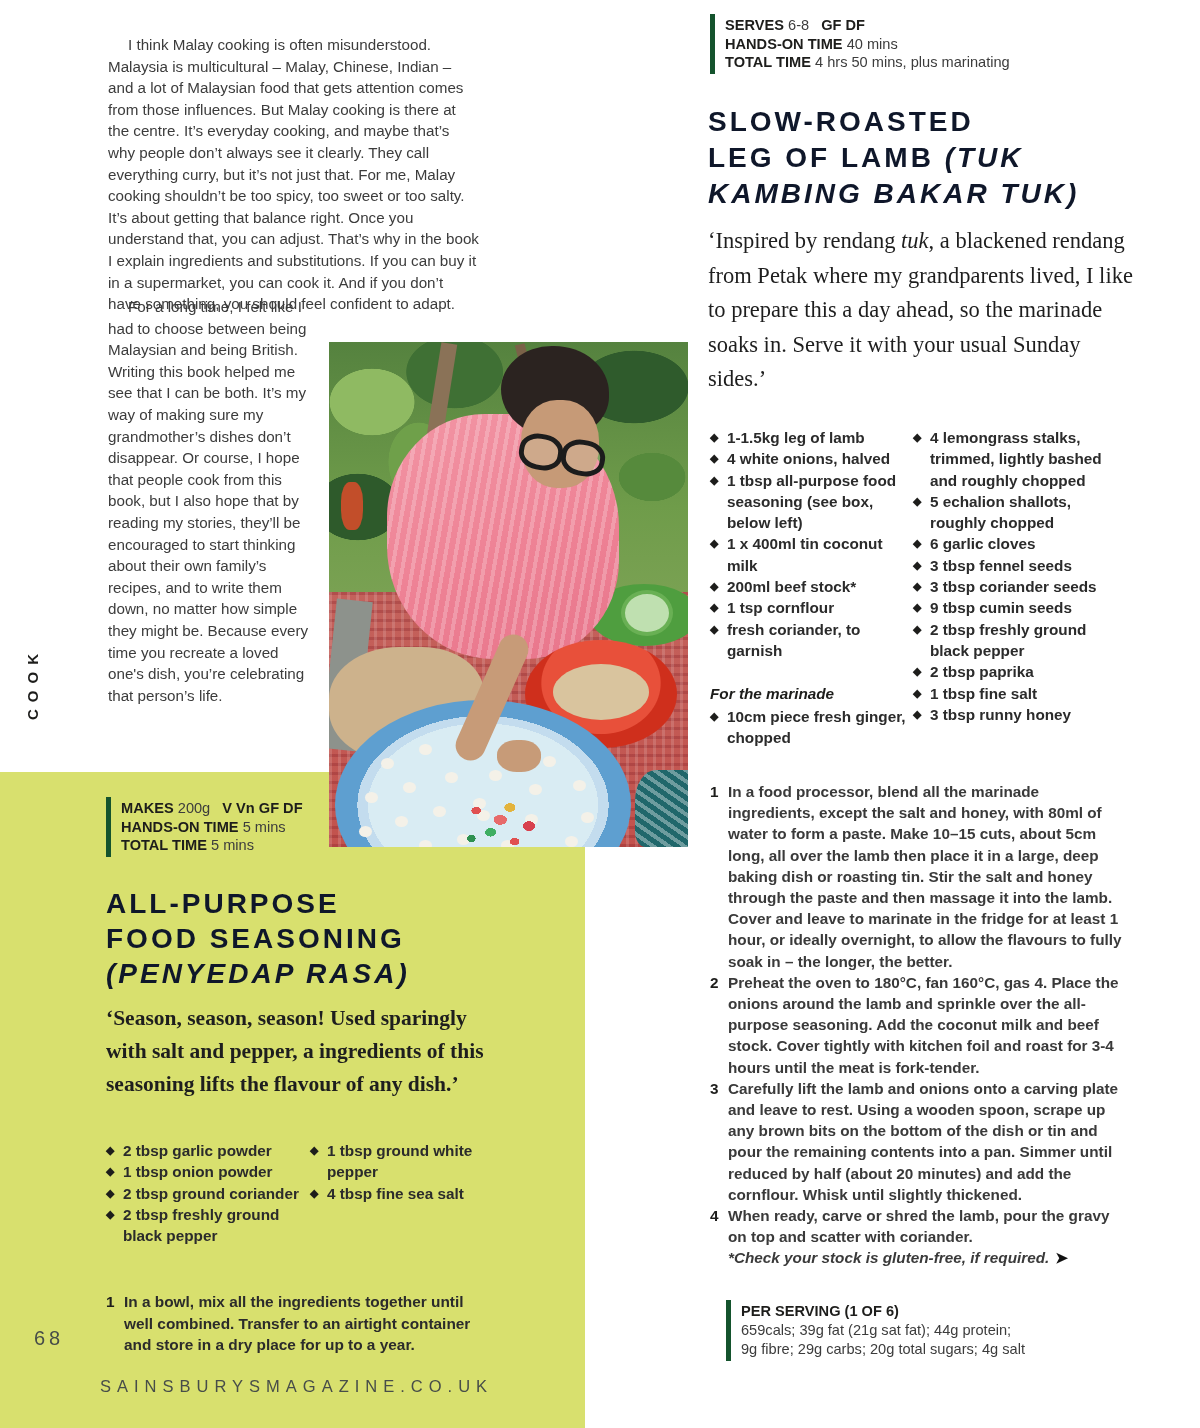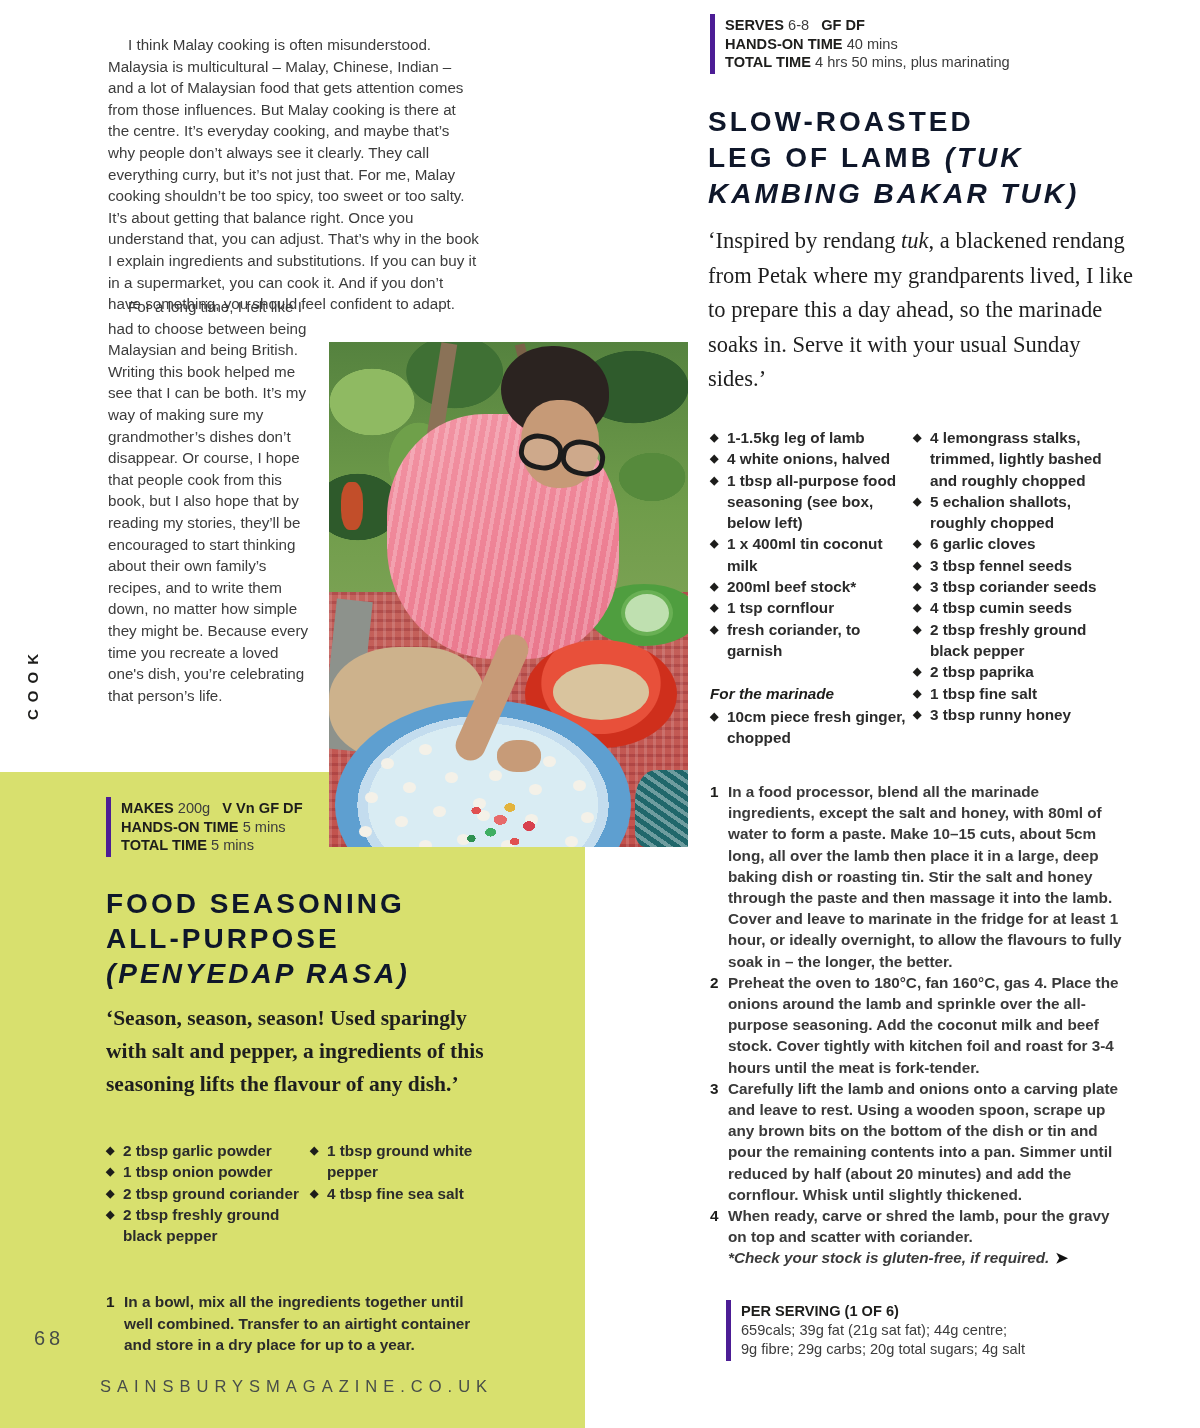--- a/index.html
+++ b/index.html
@@ -13,21 +13,21 @@
   
   .cook-label{left:24px;top:620px;height:100px;width:30px;writing-mode:vertical-rl;
       transform:rotate(180deg);font-weight:700;font-size:15px;letter-spacing:7px;color:#1d1d1b;}
 
   
   .para{font-size:15.2px;line-height:21.6px;color:#3c3c3c;text-indent:20px;}
   .para1{left:108px;top:6px;width:372px;margin-top:28px;}
   .para2{left:108px;top:296px;width:208px;}
 
   
-  .metabox{border-left:5px solid #4c1d95;padding:2px 0 2px 10px;font-size:14.6px;
+  .metabox{border-left:5px solid #14532d;padding:2px 0 2px 10px;font-size:14.6px;
       line-height:18.6px;color:#3c3c3c;}
   .metabox b{color:#1d1d1b;}
   .makes-box{left:106px;top:797px;}
   .serves-box{left:710px;top:14px;}
   .diet{margin-left:8px;}
 
   
   .rtitle{font-weight:700;font-size:28px;line-height:35px;letter-spacing:3px;color:#0f172a;}
   .seasoning-title{left:106px;top:886px;}
   .lamb-title{left:708px;top:104px;line-height:36px;}
@@ -166,22 +166,22 @@
     <div class="ph-shoe"></div>
   </div>
 
   <div class="abs metabox makes-box">
     <div><b>MAKES</b> <span>200g</span> <b class="diet">V Vn GF DF</b></div>
     <div><b>HANDS-ON TIME</b> <span>5 mins</span></div>
     <div><b>TOTAL TIME</b> <span>5 mins</span></div>
   </div>
 
   <div class="abs rtitle seasoning-title">
+    <div>ALL-PURPOSE</div>
     <div>FOOD SEASONING</div>
-    <div>ALL-PURPOSE</div>
     <div class="it">(PENYEDAP RASA)</div>
   </div>
 
   <div class="abs quote seasoning-quote">‘Season, season, season! Used sparingly with salt and pepper, a ingredients of this seasoning lifts the flavour of any dish.’</div>
 
   <div class="abs ingcol seasoning-ing1">
     <div class="ing">
         <span class="blt">◆</span>
         <span class="txt">2 tbsp garlic powder</span>
       </div>
@@ -287,21 +287,21 @@
     <div class="ing">
         <span class="blt">◆</span>
         <span class="txt">3 tbsp fennel seeds</span>
       </div>
     <div class="ing">
         <span class="blt">◆</span>
         <span class="txt">3 tbsp coriander seeds</span>
       </div>
     <div class="ing">
         <span class="blt">◆</span>
-        <span class="txt">4 tbsp cumin seeds</span>
+        <span class="txt">9 tbsp cumin seeds</span>
       </div>
     <div class="ing">
         <span class="blt">◆</span>
         <span class="txt">2 tbsp freshly ground black pepper</span>
       </div>
     <div class="ing">
         <span class="blt">◆</span>
         <span class="txt">2 tbsp paprika</span>
       </div>
     <div class="ing">
@@ -330,17 +330,17 @@
     <div class="step">
       <span class="num">4</span>
       <span class="stxt"><span>When ready, carve or shred the lamb, pour the gravy on top and scatter with coriander.</span><br>
         <span class="note">*Check your stock is gluten-free, if required.</span><span class="arrow">➤</span>
       </span>
     </div>
   </div>
 
   <div class="abs metabox per-serving">
     <div><b>PER SERVING (1 OF 6)</b></div>
-    <div>659cals; 39g fat (21g sat fat); 44g centre;</div>
+    <div>659cals; 39g fat (21g sat fat); 44g protein;</div>
     <div>9g fibre; 29g carbs; 20g total sugars; 4g salt</div>
   </div>
 
 </div>
 
 </body></html>

